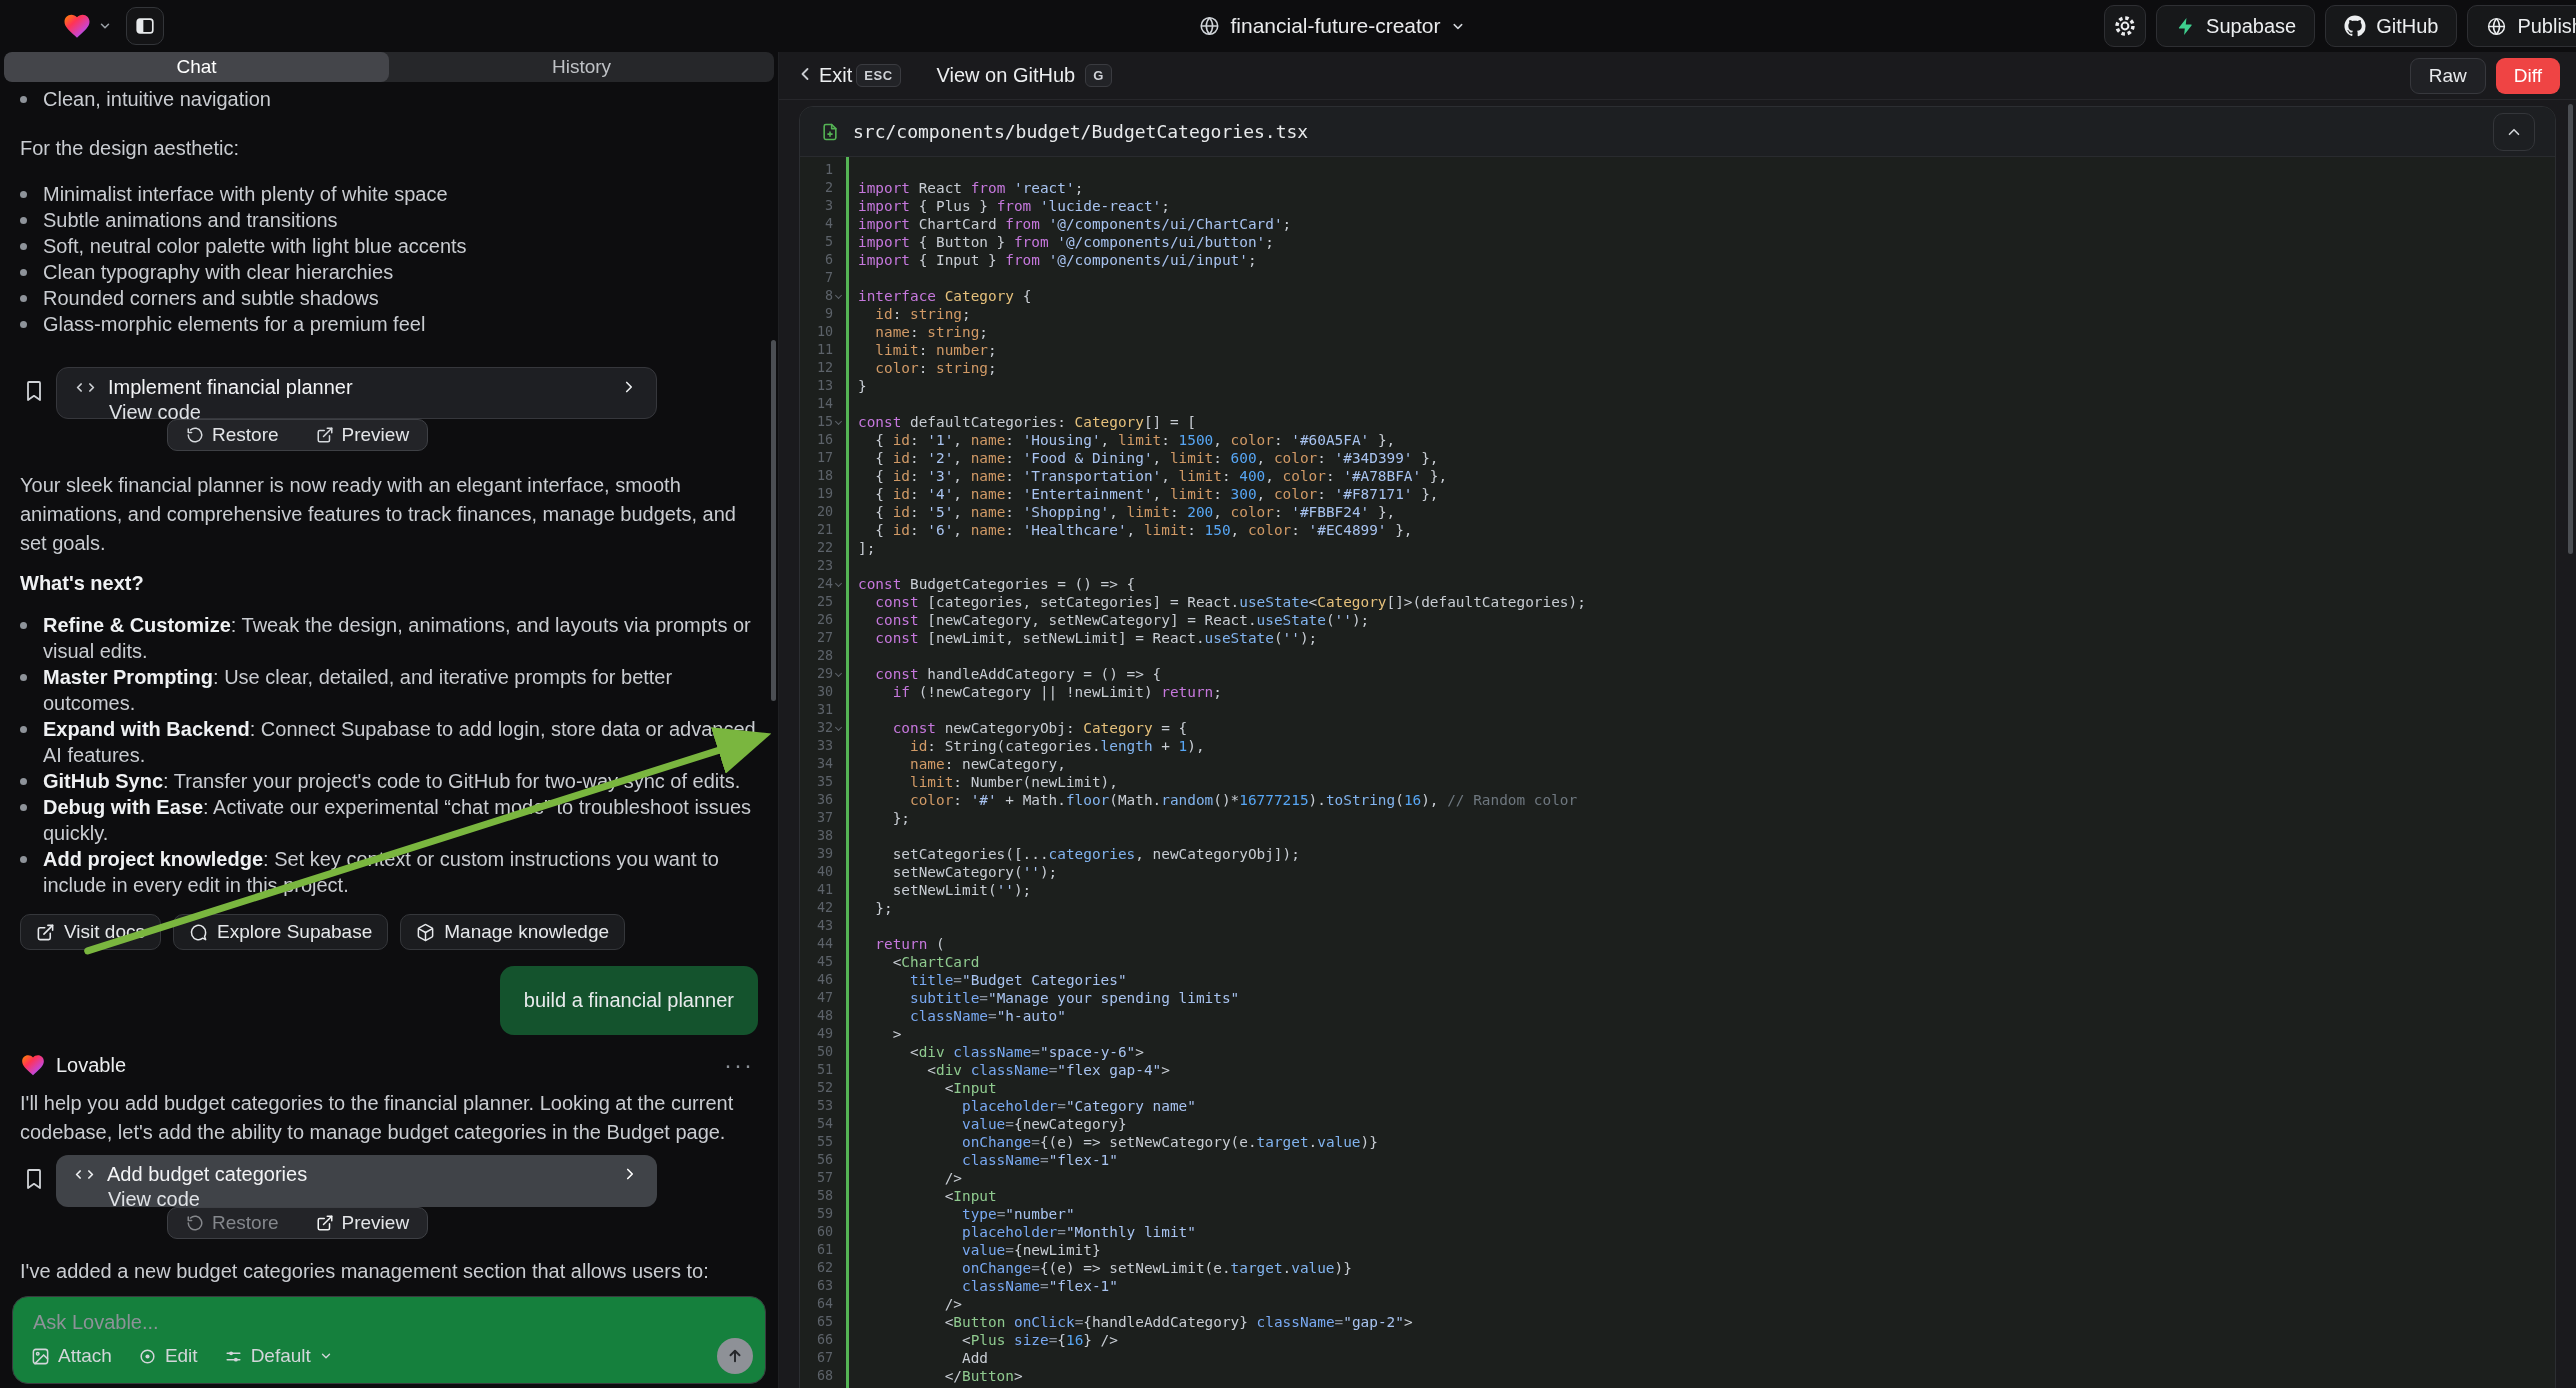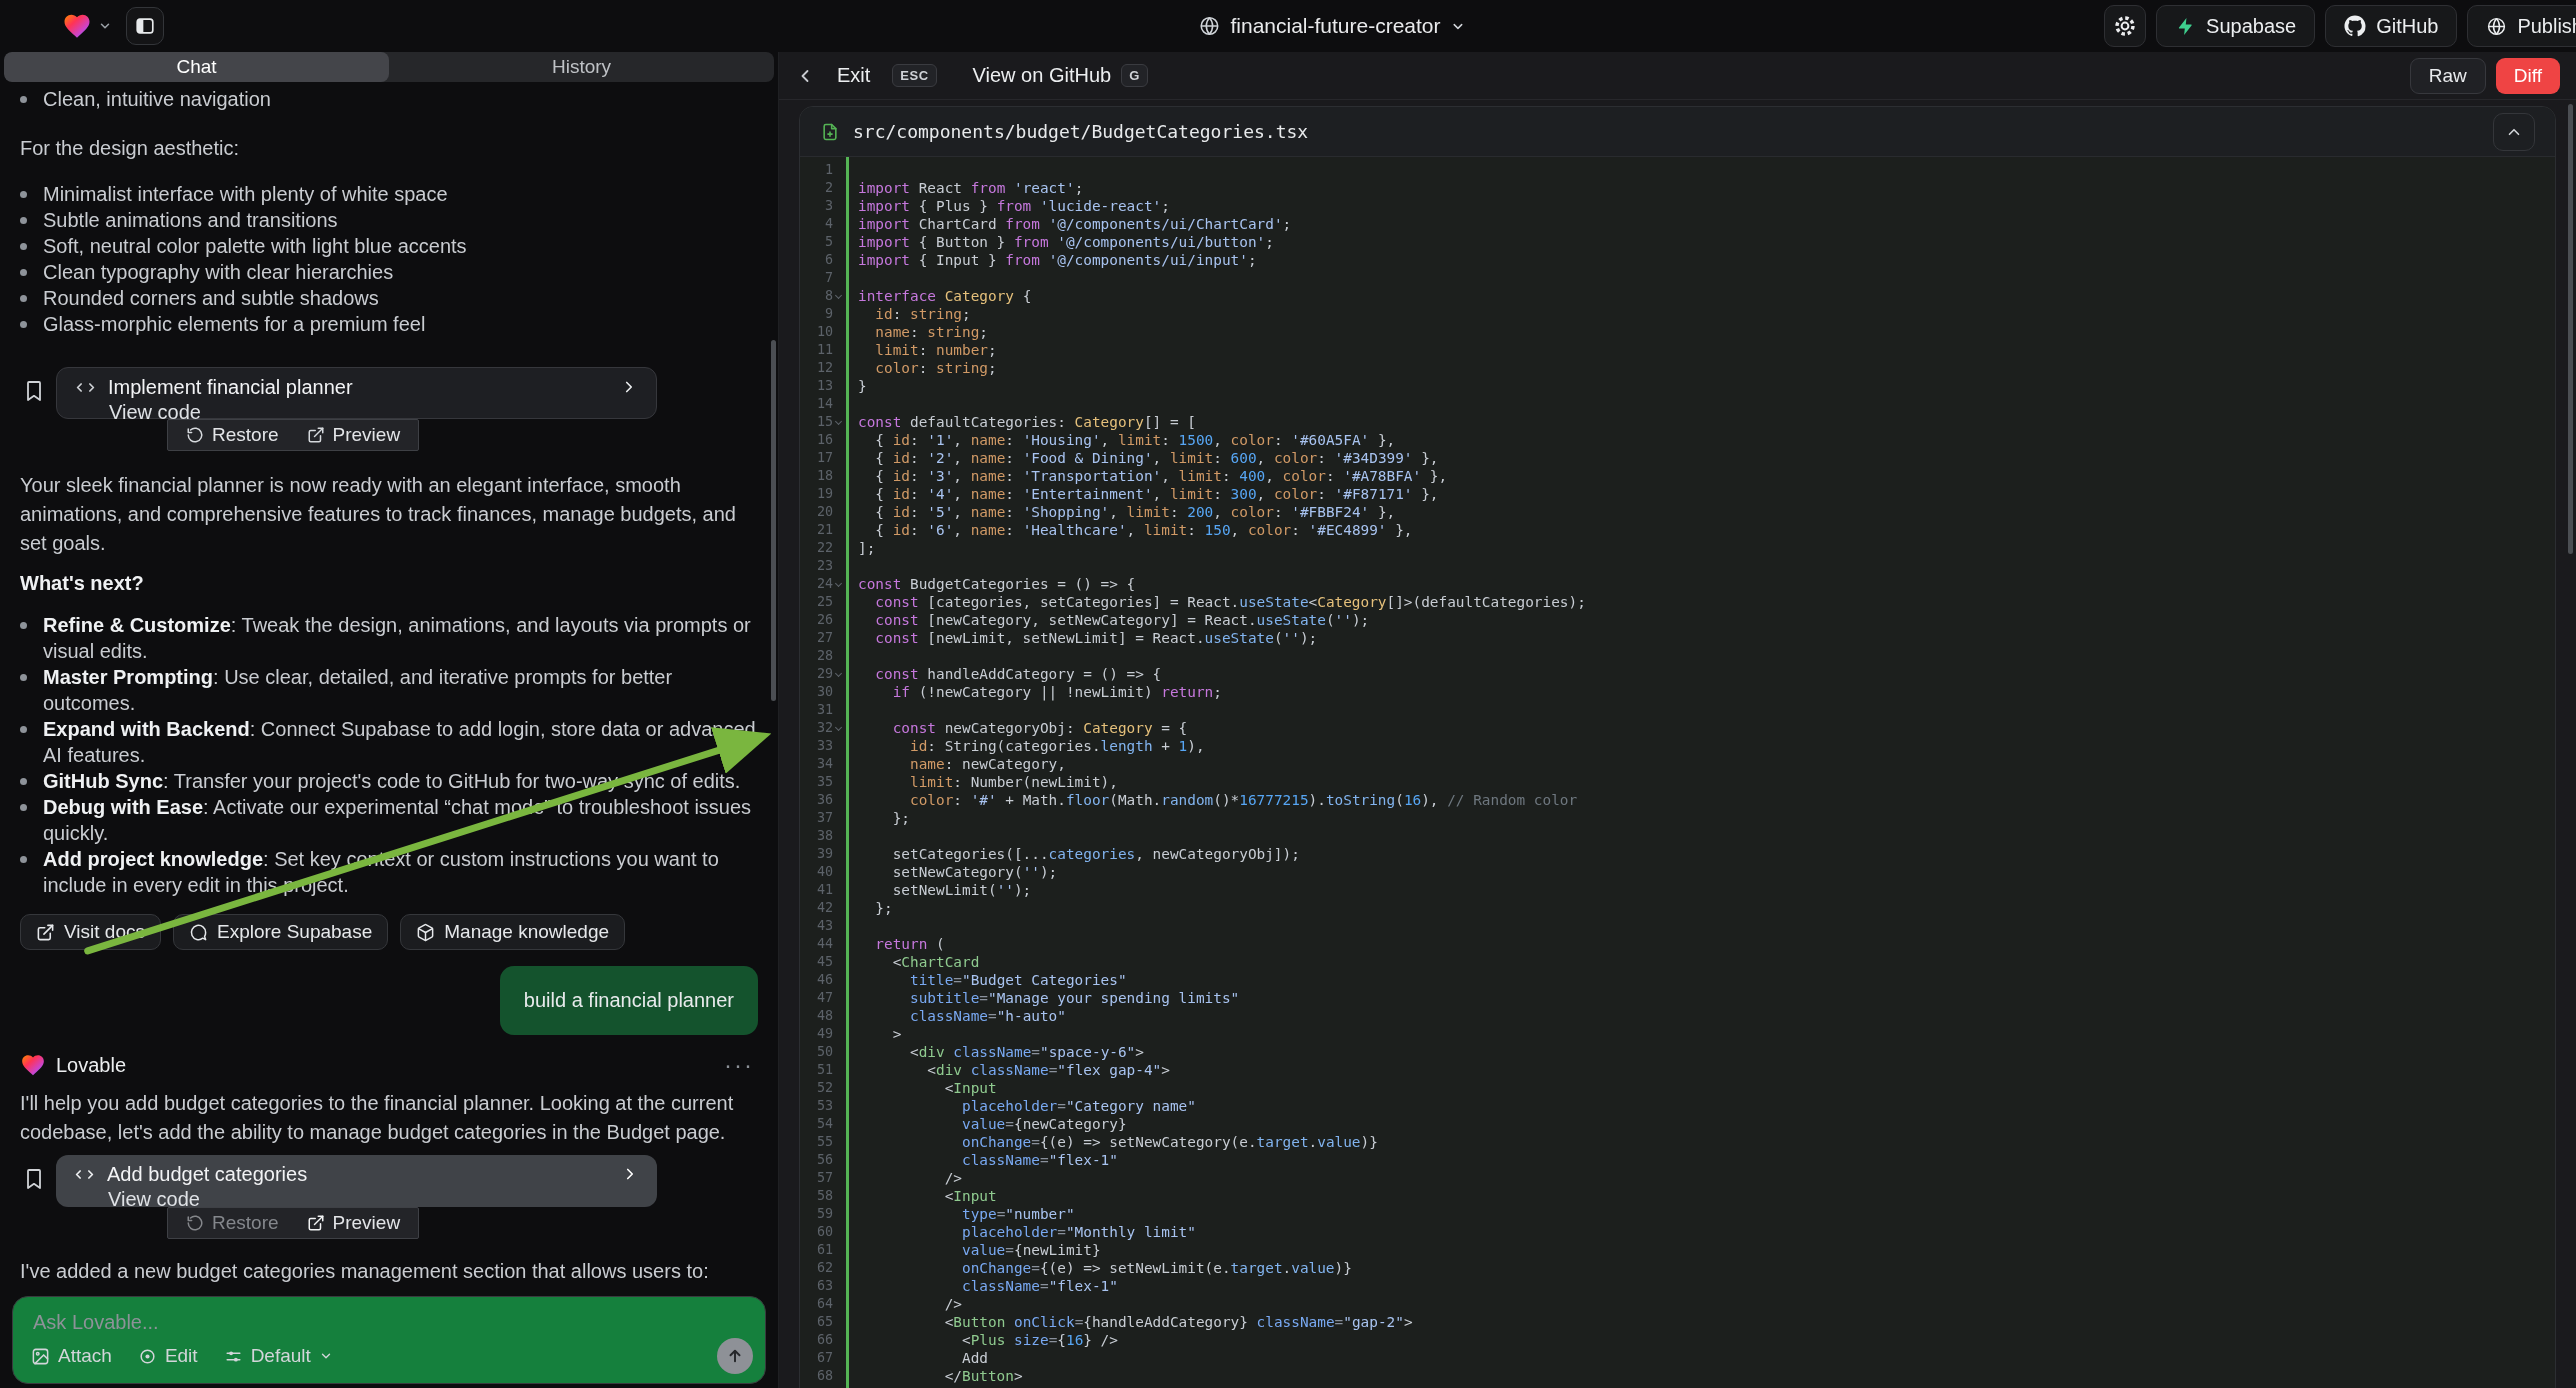--- a/index.html
+++ b/index.html
@@ -45,22 +45,22 @@
   .card-block { position:relative; height:84px; }
   .bm-icon { position:absolute; left:2px; top:12px; }
   .vcard { position:absolute; left:36px; top:0; width:601px; height:52px;
     border-radius:12px; padding:5px 18px 0 18px; }
   .vcard.v1 { background:#1e1f23; border:1px solid #36373c; }
   .vcard.v2 { background:#404348; }
   .vc-row1 { display:flex; align-items:center; gap:12px; height:24px; margin-top:2px; }
   .vc-title { font-size:20px; color:#f2f3f5; font-weight:500; flex:1; }
   .vc-link { margin-left:34px; margin-top:2px; font-size:20px; color:#dfe2e6; }
   .overlay-btns { position:absolute; left:147px; top:52px; height:32px; background:#232428;
-    border:1px solid #3e4045; border-radius:2px; display:flex; align-items:center;
-    padding:0 8px; gap:8px; z-index:2; }
+    border:1px solid #3e4045; border-radius:10px; display:flex; align-items:center;
+    padding:0 8px; gap:17px; z-index:2; }
   .mini-btn { display:flex; align-items:center; gap:8px; padding:0 10px;
     font-size:19px; color:#e3e5e8; }
   .mini-btn.dim { color:#84878c; }
   .mini-btn.dim svg { opacity:.55; }
 
   .actions-row { display:flex; gap:12px; }
   .action-btn { height:36px; border:1px solid #35373b; background:#1b1c1f; border-radius:10px;
     display:flex; align-items:center; gap:9px; padding:0 15px; font-size:19px; color:#e6e8eb; }
 
   .chip-row { display:flex; justify-content:flex-end; }
@@ -82,21 +82,21 @@
   .comp-row { position:absolute; bottom:9px; left:18px; right:12px; display:flex;
     align-items:center; gap:26px; }
   .comp-item { display:flex; align-items:center; gap:8px; font-size:19px; color:#d2d5d9; }
   .send-btn { margin-left:auto; width:36px; height:36px; border-radius:50%; background:#8e9197;
     display:flex; align-items:center; justify-content:center; border:none; }
 
   
   .code-panel { position:absolute; top:52px; left:779px; right:0; bottom:0; background:#1a1a1d; }
   .cp-header { position:absolute; top:0; left:0; right:0; height:48px;
     border-bottom:1px solid #27272b; display:flex; align-items:center; padding:0 16px; }
-  .cp-left { display:flex; align-items:center; gap:22px; color:#eceef0; font-size:20px; }
+  .cp-left { display:flex; align-items:flex-start; gap:4px; color:#eceef0; font-size:20px; }
   .kbd { border:1px solid #3a3b40; background:#222327; border-radius:6px; font-size:13px;
     color:#cfd2d7; padding:3px 7px; font-weight:700; letter-spacing:0.5px; }
   .gh-group { display:flex; align-items:center; gap:10px; margin-left:36px;
     color:#eceef0; font-size:20px; }
   .cp-right { margin-left:auto; display:flex; gap:10px; }
   .raw-btn { height:36px; padding:16px 18px; border-radius:9px; border:1px solid #37383d;
     background:#202125; color:#e8eaed; font-size:19px; display:flex; align-items:center; }
   .diff-btn { height:36px; padding:0 18px; border-radius:9px; border:none;
     color:#ffffff; font-size:19px; display:flex; align-items:center; }
 

